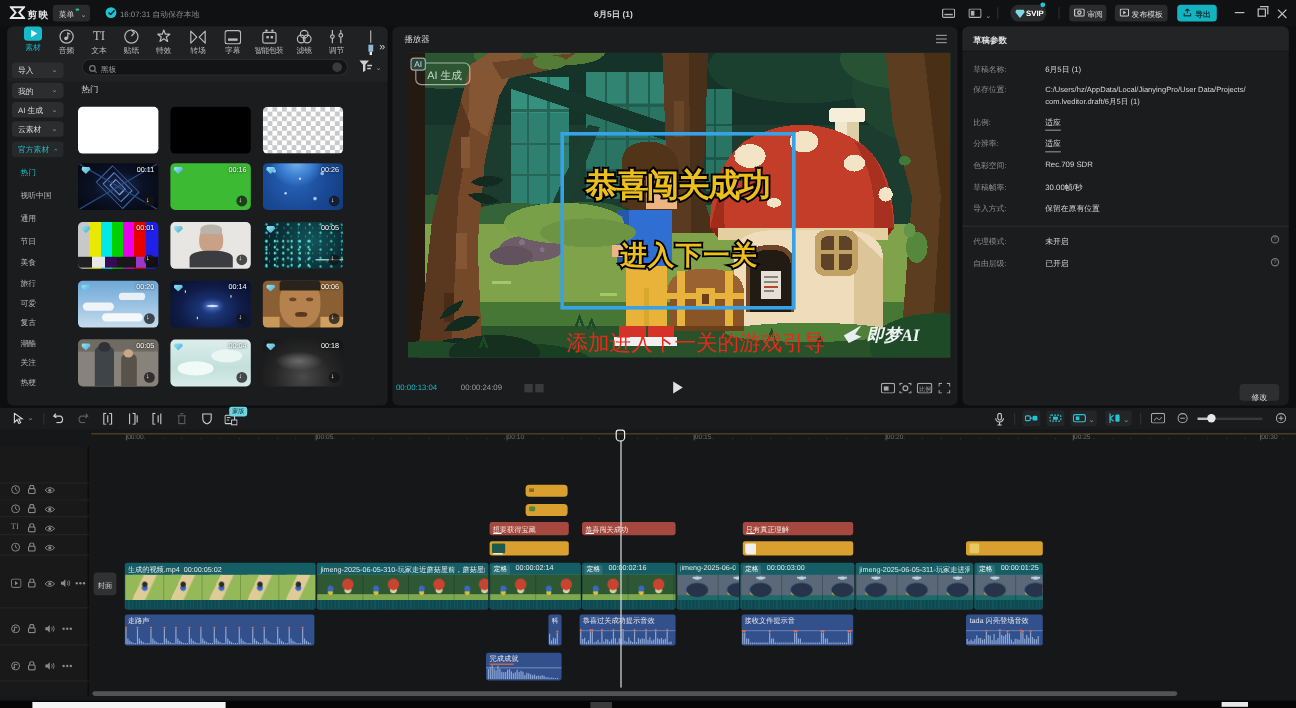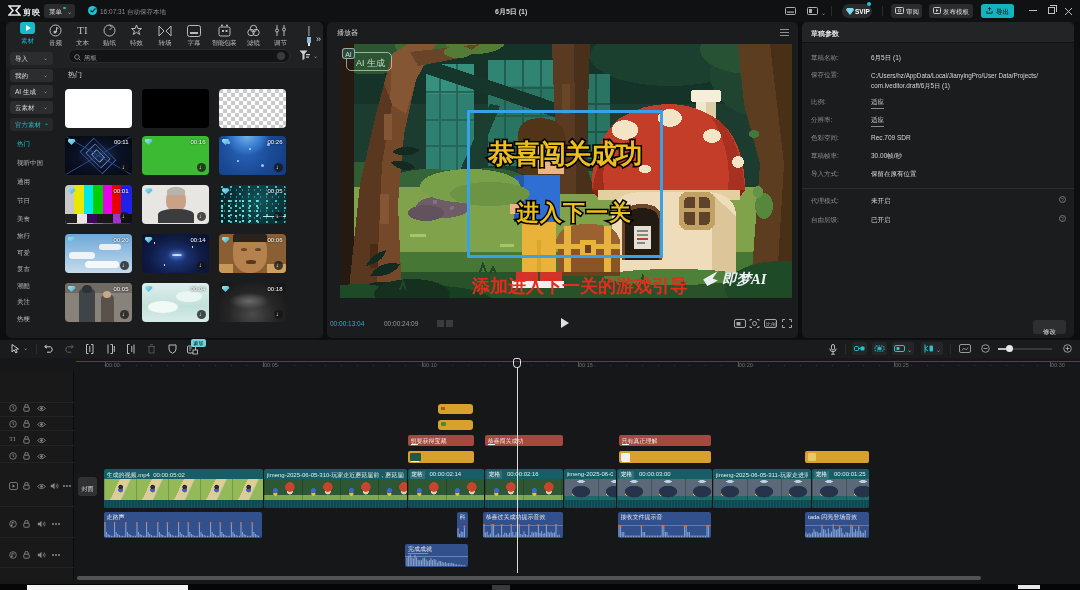--- a/index.html
+++ b/index.html
@@ -494,21 +494,21 @@
 
     <div class="abs" style="left:6px;top:8px;width:46px;height:19px;border:1px solid rgba(255,255,255,0.55);border-radius:5px;"></div>
     <div class="abs" style="left:2px;top:4px;width:13px;height:11px;border:1px solid rgba(255,255,255,0.55);border-radius:3px;background:#27463c;font-size:7px;color:rgba(255,255,255,0.8);text-align:center;line-height:11px;">AI</div>
     <div class="abs" style="left:16px;top:13px;font-size:9px;color:rgba(255,255,255,0.75);">AI 生成</div>
 
     <svg class="abs" style="left:361px;top:227px;" width="19" height="15" viewBox="0 0 18 14">
         <path d="M2 8 L9 4 L16 0 L11 7 L16 9 L6 14 Z" fill="#e8eef2"></path>
       </svg>
     <div class="abs" style="left:382px;top:226px;font-size:14.5px;font-weight:bold;color:#eef2f5;font-style:italic;">即梦<span style="font-family:'Liberation Serif',serif;">AI</span></div>
 
-    <div class="abs" style="left:14px;top:230px;width:452px;text-align:center;font-size:18px;color:#e8291c;font-weight:bold;letter-spacing:0px;">添加进入下一关的游戏引导</div>
+    <div class="abs" style="left:14px;top:230px;width:452px;text-align:center;font-size:18px;color:#e8291c;font-weight:normal;letter-spacing:0px;">添加进入下一关的游戏引导</div>
   </div>
 
   <div class="abs" style="left:0;top:290px;width:471px;height:26px;">
     <span class="abs" style="left:3px;top:8px;font-size:6.5px;color:#17bac8;">00:00:13:04</span>
     <span class="abs" style="left:57px;top:8px;font-size:6.5px;color:#9a9a9a;">00:00:24:09</span>
     <span class="abs" style="left:110px;top:8px;width:7px;height:7px;background:#3a3b3c;"></span>
     <span class="abs" style="left:119px;top:8px;width:7px;height:7px;background:#3a3b3c;"></span>
     <div class="abs" style="left:234px;top:6px;width:0;height:0;border-left:8px solid #e0e0e0;border-top:5.5px solid transparent;border-bottom:5.5px solid transparent;"></div>
     <svg class="abs" style="left:407px;top:7px;" width="12" height="9" viewBox="0 0 12 9">
         <rect x="0.5" y="0.5" width="11" height="8" rx="1.5" fill="none" stroke="#a8a8a8"></rect>

